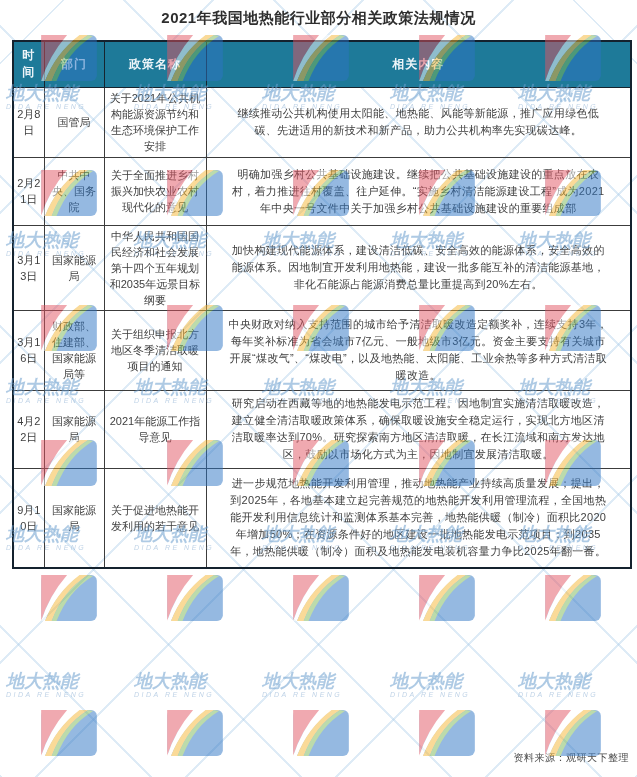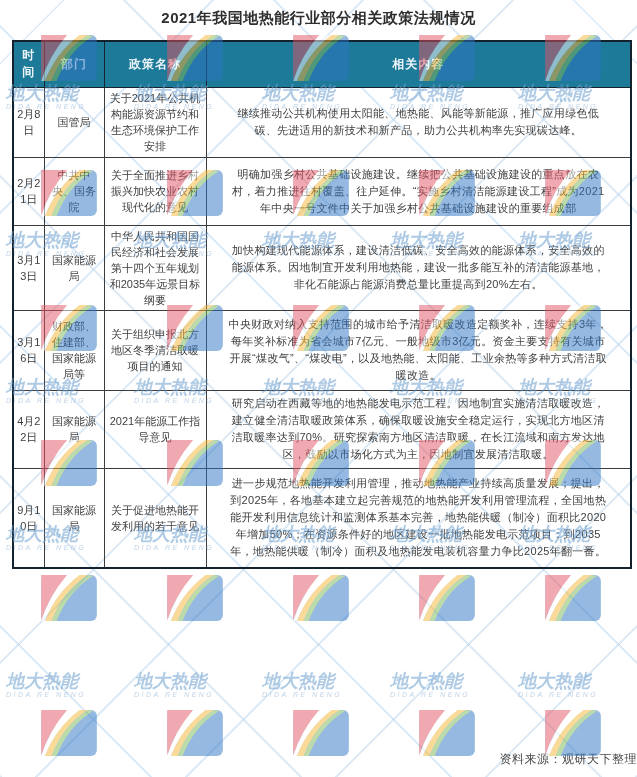--- a/index.html
+++ b/index.html
@@ -51,22 +51,22 @@
     line-height: 16px;
     padding: 2px 4px;
     text-align: center;
     vertical-align: middle;
     word-break: break-all;
   }
   td.t { padding: 2px 1px; }
   td.c { padding: 3px 20px; line-height: 17px; letter-spacing: 0.3px; }
   .source {
     position: absolute;
-    right: 0; top: 751px;
-    font-size: 12px;
+    right: 8px; top: 751px;
+    font-size: 10px;
     color: #4a4a4a;
     letter-spacing: 0.5px;
   }
   .watermark-layer {
     position: absolute; inset: 0;
     pointer-events: none;
     z-index: 5;
     overflow: hidden;
   }
   .wm-text {

